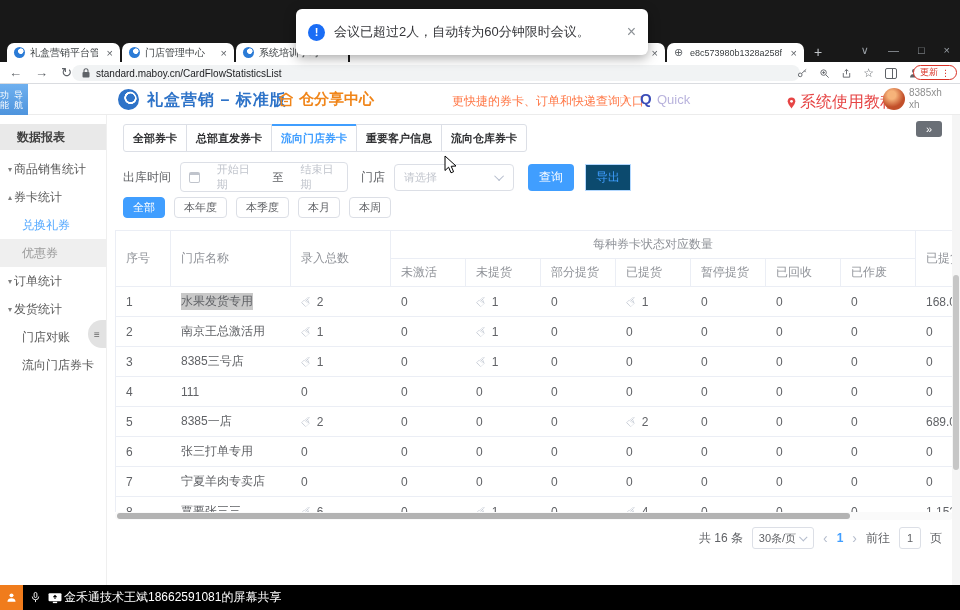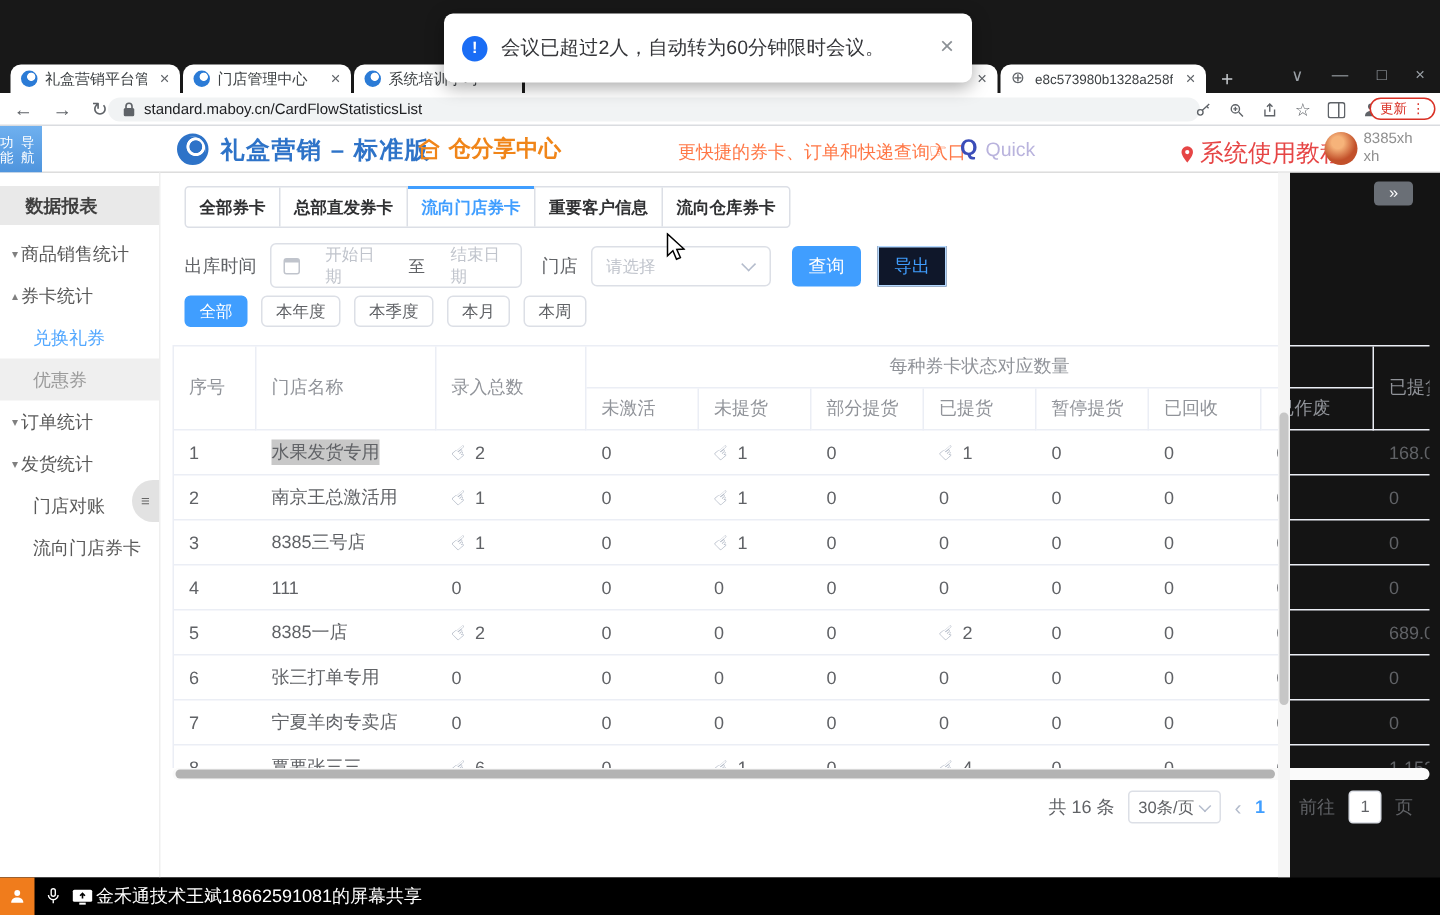--- a/index.html
+++ b/index.html
@@ -43,21 +43,21 @@
   .promo{position:absolute;left:452px;top:9px;font-size:12px;color:#ff7746}
   .promofinger{position:absolute;left:619px;top:8px;color:#ff7746;font-size:14px}
   .quickq{position:absolute;left:640px;top:6px;font-size:15px;font-weight:bold;color:#3b4db8}
   .quicktxt{position:absolute;left:657px;top:8px;font-size:13px;color:#b9b3dd}
   .tutorial{position:absolute;left:787px;top:8px;display:flex;align-items:center;gap:4px;color:#e64545;font-size:16px}
   .useravatar{position:absolute;left:883px;top:4px;width:22px;height:22px;border-radius:50%;
               background:radial-gradient(circle at 40% 32%,#f6b37a 0 4px,#c2502a 12px)}
   .username{position:absolute;left:909px;top:3px;font-size:10px;color:#8f8f8f;line-height:12px}
 
   
-  .workspace{position:absolute;left:0;top:115px;width:860px;height:470px;background:#fff}
+  .workspace{position:absolute;left:0;top:115px;width:960px;height:470px;background:#fff}
   .sidebar{position:absolute;left:0;top:0;width:107px;height:470px;border-right:1px solid #efefef}
   .sb-title{margin-top:9px;height:26px;background:#e9e9e9;display:flex;align-items:center;padding-left:17px;
             font-size:12px;font-weight:bold;color:#404040}
   .sb-list{margin-top:5px}
   .sb-item{height:28px;display:flex;align-items:center;font-size:12px;color:#595959;cursor:default}
   .sb-arrow{width:14px;padding-left:8px;font-size:8px;color:#808080}
   .sb-sub{padding-left:22px}
   .sb-item.active{color:#53a8ff}
   .sb-item.dim{color:#9b9b9b;background:#efefef}
   .sb-handle{position:absolute;right:0;top:205px;width:18px;height:28px;background:#e2e2e2;border-radius:14px 0 0 14px;
@@ -78,21 +78,21 @@
   .dateinput{width:168px;height:27px;border:1px solid #dcdfe6;border-radius:4px;display:flex;align-items:center;
              padding:14px 8px;gap:17px;margin-right:13px;background:#fff}
   .cal{width:12px;height:11px;border:1px solid #c0c4cc;border-top:3px solid #c0c4cc;border-radius:2px}
   .ph{color:#c0c4cc;font-size:11px}
   .sep{color:#606266;font-size:11px}
   .select{width:120px;height:27px;border:1px solid #dcdfe6;border-radius:4px;display:flex;align-items:center;
           justify-content:space-between;padding:0 9px;margin-right:8px;background:#fff}
   .caret{width:7px;height:7px;border-left:1px solid #b4bccc;border-bottom:1px solid #b4bccc;transform:rotate(-45deg) translateY(-2px)}
   .btn-primary{width:46px;height:27px;background:#409eff;color:#fff;border-radius:4px;font-size:12px;
                display:flex;align-items:center;justify-content:center;margin-left:6px}
-  .btn-plain{width:46px;height:27px;background:#0f172a;border:1px solid #b3d8ff;color:#409eff;border-radius:0;
+  .btn-plain{width:46px;height:27px;background:#0c4a6e;border:1px solid #b3d8ff;color:#409eff;border-radius:0;
              font-size:12px;display:flex;align-items:center;justify-content:center;margin-left:11px}
 
   .qrow{position:absolute;left:15px;top:82px;display:flex;gap:9px}
   .qbtn{height:21px;padding:0 9px;border:1px solid #dcdfe6;border-radius:4px;font-size:11px;color:#606266;
         display:flex;align-items:center;background:#fff}
   .qbtn.active{background:#409eff;border-color:#409eff;color:#fff}
 
   .tablewrap{position:absolute;left:7px;top:115px;width:838px;height:282px;overflow:hidden;border-left:1px solid #ebeef5}
   .ttable{width:895px;font-size:12px;color:#606266}
   .thead{display:flex;border-top:1px solid #ebeef5;color:#909399}

